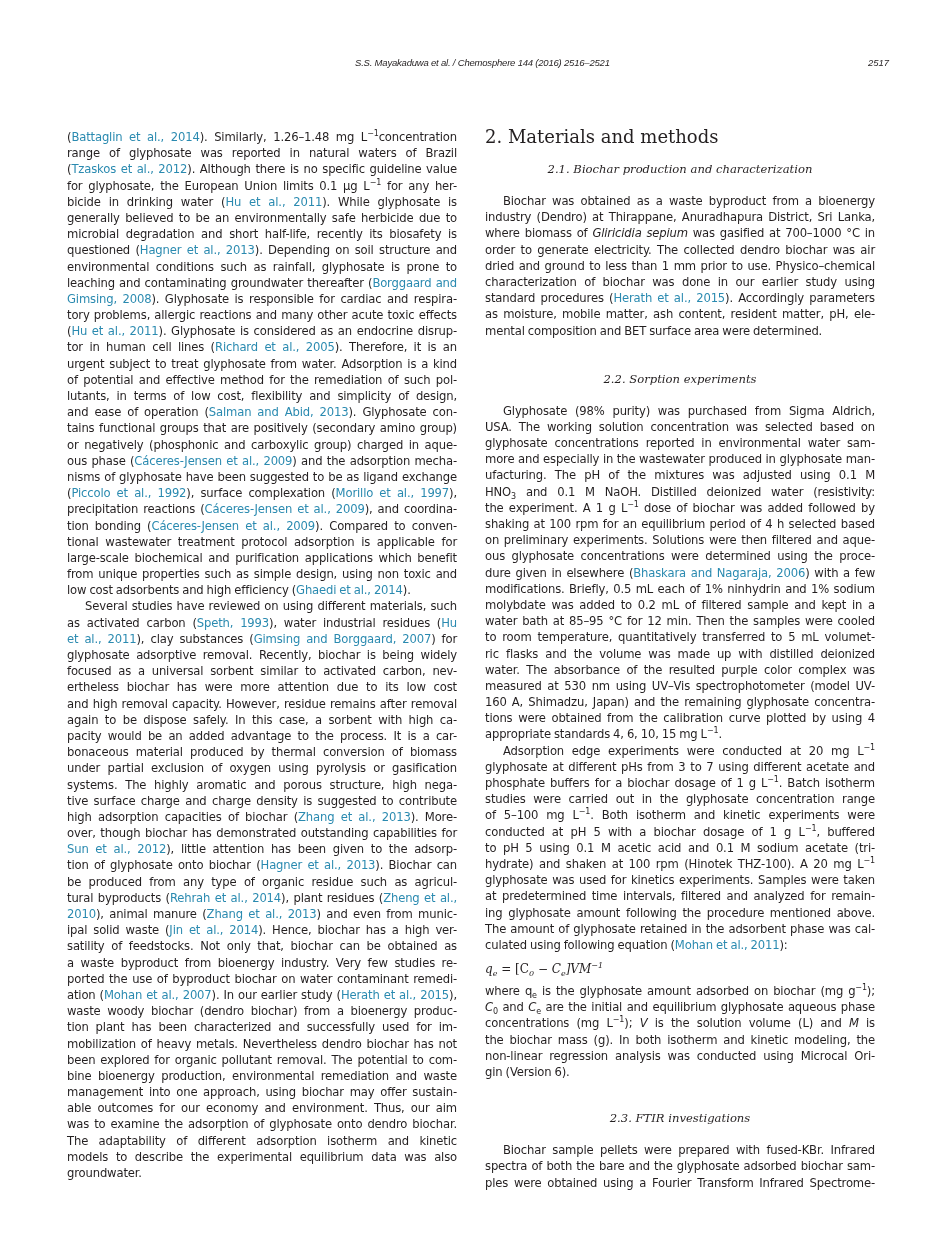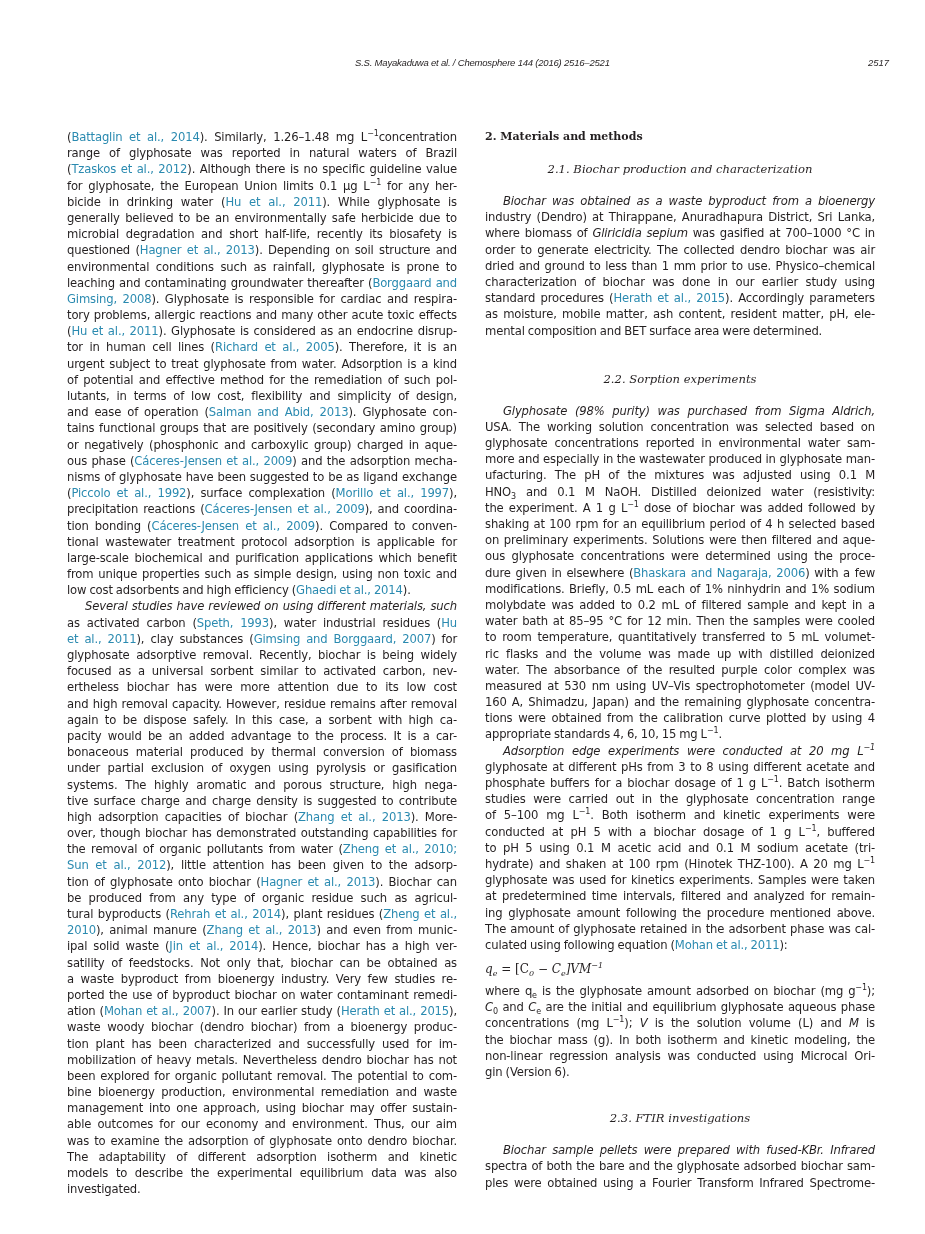--- a/index.html
+++ b/index.html
@@ -18,28 +18,28 @@
   .col { position: absolute; top: 88px; width: 390px; margin-top: 41px; }
   .col.left { left: 67px; }
   .col.right { left: 485px; }
   .line {
     display: block; height: 16.2px; line-height: 16.2px;
     font-size: 11.6px; white-space: nowrap;
     text-align: justify; text-align-last: justify;
     letter-spacing: -0.15px; word-spacing: -0.5px;
   }
   .line.last { text-align-last: left; }
-  .line.indent { padding-left: 18px; font-style: italic; }
+  .line.indent { padding-left: 18px; }
   .cite { color: #2a8ab0; }
   sup { font-size: 8px; line-height: 0; vertical-align: super; }
   sub { font-size: 8px; line-height: 0; vertical-align: sub; }
   .h1 {
     display: block; height: 16px; line-height: 16px;
     font-family: "DejaVu Serif", "Liberation Serif", serif;
-    font-weight: bold; font-size: 11px;
+    font-weight: normal; font-size: 18px;
   }
   .h2 {
     display: block; height: 16px; line-height: 16px;
     font-family: "DejaVu Serif", "Liberation Serif", serif;
     font-style: italic; font-size: 11.6px; text-align: center;
   }
   .eq {
     display: block; height: 16px; line-height: 16px;
     font-family: "DejaVu Serif", "Liberation Serif", serif;
     font-style: italic; font-size: 12px;
@@ -98,42 +98,41 @@
       <span class="line">ertheless biochar has were more attention due to its low cost</span>
       <span class="line">and high removal capacity. However, residue remains after removal</span>
       <span class="line">again to be dispose safely. In this case, a sorbent with high ca-</span>
       <span class="line">pacity would be an added advantage to the process. It is a car-</span>
       <span class="line">bonaceous material produced by thermal conversion of biomass</span>
       <span class="line">under partial exclusion of oxygen using pyrolysis or gasification</span>
       <span class="line">systems. The highly aromatic and porous structure, high nega-</span>
       <span class="line">tive surface charge and charge density is suggested to contribute</span>
       <span class="line">high adsorption capacities of biochar (<a class="cite">Zhang et al., 2013</a>). More-</span>
       <span class="line">over, though biochar has demonstrated outstanding capabilities for</span>
-      <span class="line">the removal of organic pollutants from water (<a class="cite">Zheng et al., 2010;</a></span>
       <span class="line"><a class="cite">Sun et al., 2012</a>), little attention has been given to the adsorp-</span>
       <span class="line">tion of glyphosate onto biochar (<a class="cite">Hagner et al., 2013</a>). Biochar can</span>
       <span class="line">be produced from any type of organic residue such as agricul-</span>
       <span class="line">tural byproducts (<a class="cite">Rehrah et al., 2014</a>), plant residues (<a class="cite">Zheng et al.,</a></span>
       <span class="line"><a class="cite">2010</a>), animal manure (<a class="cite">Zhang et al., 2013</a>) and even from munic-</span>
       <span class="line">ipal solid waste (<a class="cite">Jin et al., 2014</a>). Hence, biochar has a high ver-</span>
       <span class="line">satility of feedstocks. Not only that, biochar can be obtained as</span>
       <span class="line">a waste byproduct from bioenergy industry. Very few studies re-</span>
       <span class="line">ported the use of byproduct biochar on water contaminant remedi-</span>
       <span class="line">ation (<a class="cite">Mohan et al., 2007</a>). In our earlier study (<a class="cite">Herath et al., 2015</a>),</span>
       <span class="line">waste woody biochar (dendro biochar) from a bioenergy produc-</span>
       <span class="line">tion plant has been characterized and successfully used for im-</span>
       <span class="line">mobilization of heavy metals. Nevertheless dendro biochar has not</span>
       <span class="line">been explored for organic pollutant removal. The potential to com-</span>
       <span class="line">bine bioenergy production, environmental remediation and waste</span>
       <span class="line">management into one approach, using biochar may offer sustain-</span>
       <span class="line">able outcomes for our economy and environment. Thus, our aim</span>
       <span class="line">was to examine the adsorption of glyphosate onto dendro biochar.</span>
       <span class="line">The adaptability of different adsorption isotherm and kinetic</span>
       <span class="line">models to describe the experimental equilibrium data was also</span>
-      <span class="line last">investigated.</span>
+      <span class="line last">groundwater.</span>
     </div>
 </div>
 
 <div class="col right">
   <div class="h1">2.  Materials and methods</div>
   <div class="gap-s"></div>
   <div class="h2">2.1.  Biochar production and characterization</div>
   <div class="gap-s"></div>
   <div>
       <span class="line indent">Biochar was obtained as a waste byproduct from a bioenergy</span>
@@ -167,21 +166,21 @@
       <span class="line">to room temperature, quantitatively transferred to 5 mL volumet-</span>
       <span class="line">ric flasks and the volume was made up with distilled deionized</span>
       <span class="line">water. The absorbance of the resulted purple color complex was</span>
       <span class="line">measured at 530 nm using UV–Vis spectrophotometer (model UV-</span>
       <span class="line">160 A, Shimadzu, Japan) and the remaining glyphosate concentra-</span>
       <span class="line">tions were obtained from the calibration curve plotted by using 4</span>
       <span class="line last">appropriate standards 4, 6, 10, 15 mg L<sup>−1</sup>.</span>
     </div>
   <div>
       <span class="line indent">Adsorption edge experiments were conducted at 20 mg L<sup>−1</sup></span>
-      <span class="line">glyphosate at different pHs from 3 to 8 using different acetate and</span>
+      <span class="line">glyphosate at different pHs from 3 to 7 using different acetate and</span>
       <span class="line">phosphate buffers for a biochar dosage of 1 g L<sup>−1</sup>. Batch isotherm</span>
       <span class="line">studies were carried out in the glyphosate concentration range</span>
       <span class="line">of 5–100 mg L<sup>−1</sup>. Both isotherm and kinetic experiments were</span>
       <span class="line">conducted at pH 5 with a biochar dosage of 1 g L<sup>−1</sup>, buffered</span>
       <span class="line">to pH 5 using 0.1 M acetic acid and 0.1 M sodium acetate (tri-</span>
       <span class="line">hydrate) and shaken at 100 rpm (Hinotek THZ-100). A 20 mg L<sup>−1</sup></span>
       <span class="line">glyphosate was used for kinetics experiments. Samples were taken</span>
       <span class="line">at predetermined time intervals, filtered and analyzed for remain-</span>
       <span class="line">ing glyphosate amount following the procedure mentioned above.</span>
       <span class="line">The amount of glyphosate retained in the adsorbent phase was cal-</span>

